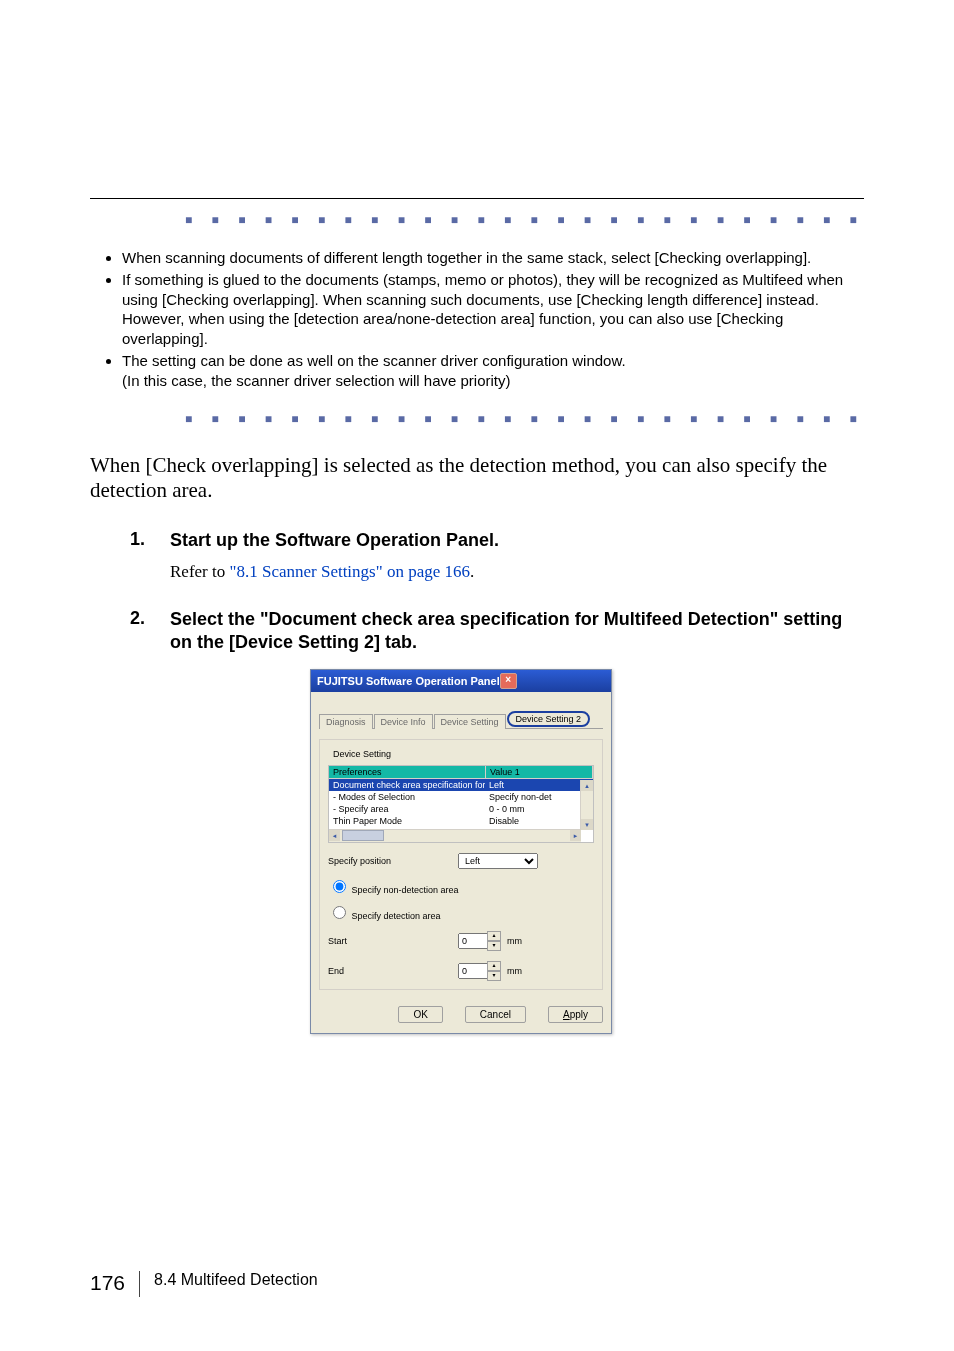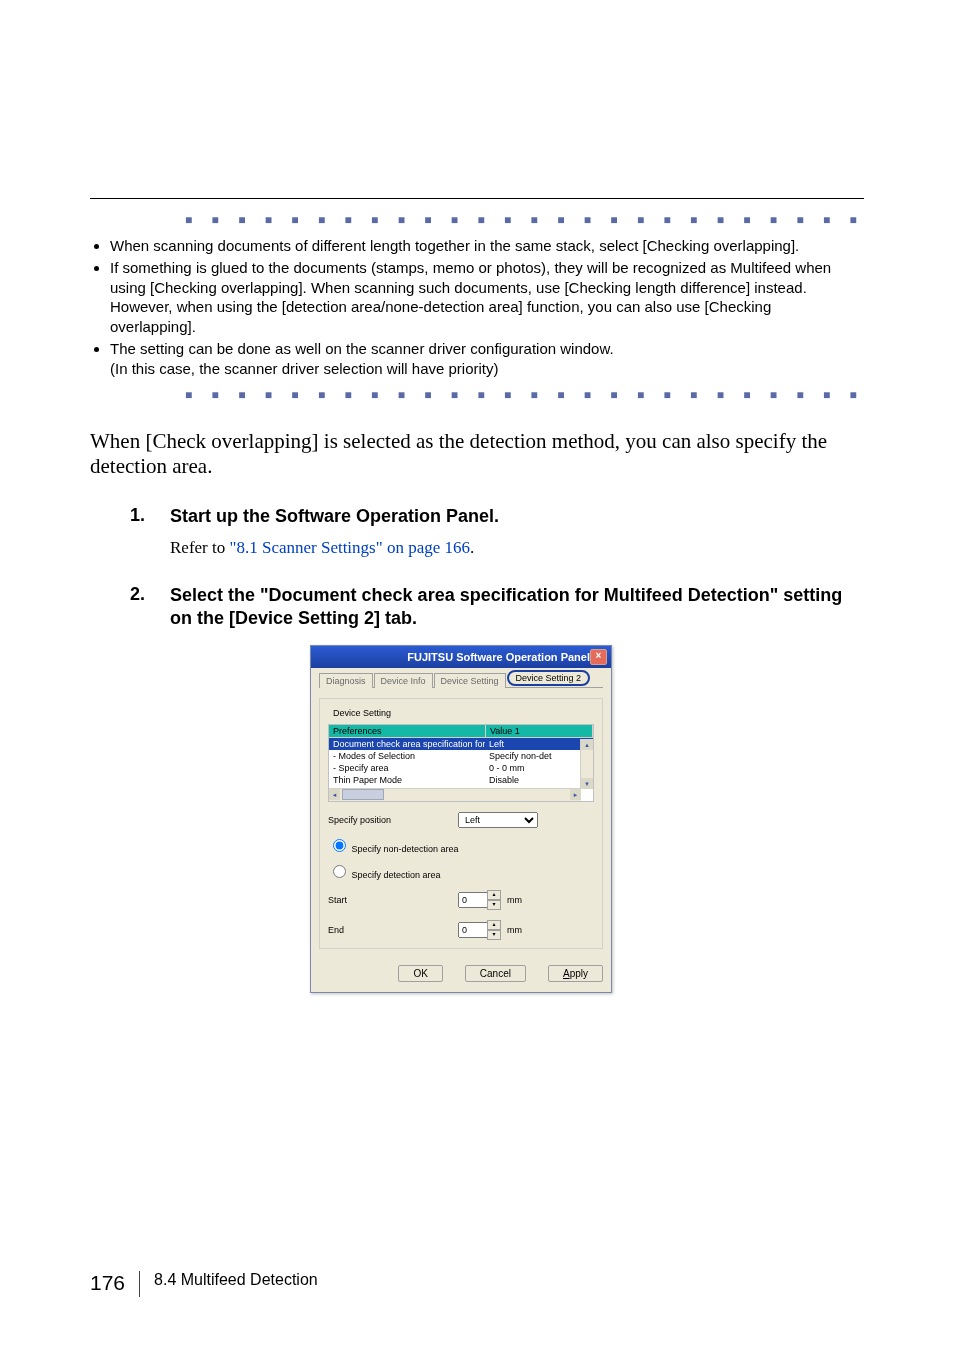--- a/index.html
+++ b/index.html
@@ -57,21 +57,21 @@
   .attention-icon svg {
     display: block;
     margin: 0 auto;
   }
   .attention-text {
     flex: 1;
     font-size: 15px;
     line-height: 1.32;
   }
   .attention-text ul {
-    margin: 4px;
+    margin: 16px;
     padding-left: 16px;
   }
   .attention-text li {
     margin-bottom: 2px;
   }
   .attention-text .subnote {
     padding-left: 0;
   }
 
   .body-para {
@@ -121,37 +121,37 @@
     font-size: 10px;
     box-shadow: 1px 1px 3px rgba(0,0,0,0.25);
   }
   .titlebar {
     background: linear-gradient(#2b5cd4, #1b3fa0);
     color: #fff;
     font-weight: bold;
     font-size: 11px;
     padding: 3px 4px 3px 6px;
     display: flex;
-    justify-content: flex-end;
+    justify-content: flex-start;
     align-items: center;
   }
   .close-x {
     width: 15px;
     height: 14px;
     background: #e56b5a;
     border: 1px solid #d0a090;
     border-radius: 2px;
     color: #fff;
     font-size: 10px;
     line-height: 12px;
     text-align: center;
     font-weight: bold;
   }
   .dialog-inner {
-    padding: 3px 8px 10px 8px;
+    padding: 20px 8px 10px 8px;
   }
   .tabs {
     display: flex;
     align-items: flex-end;
     font-size: 9px;
     border-bottom: 1px solid #a0a0a0;
   }
   .tab {
     padding: 2px 6px;
     border: 1px solid #a0a0a0;

